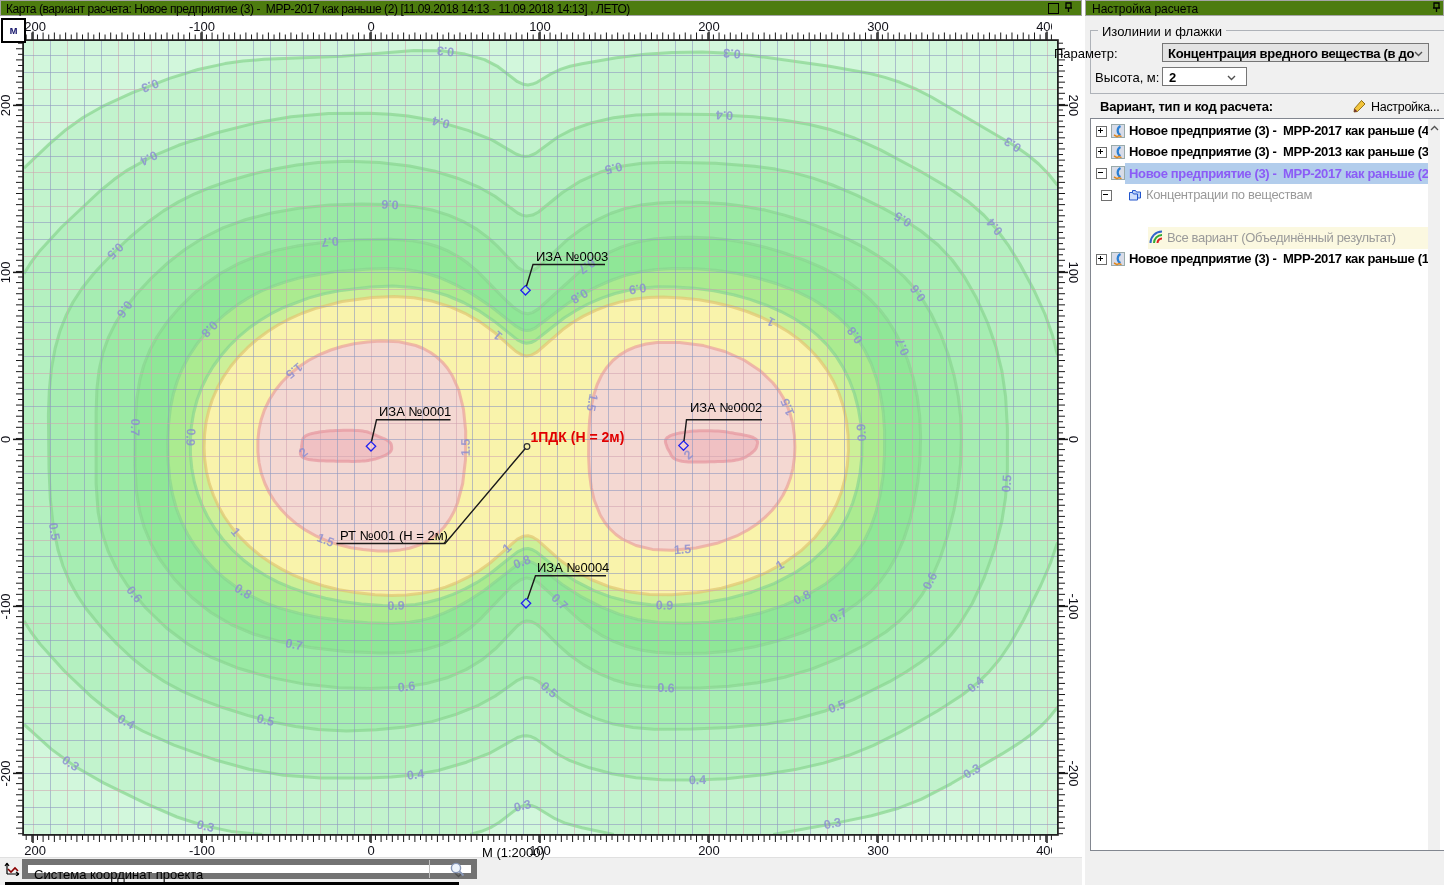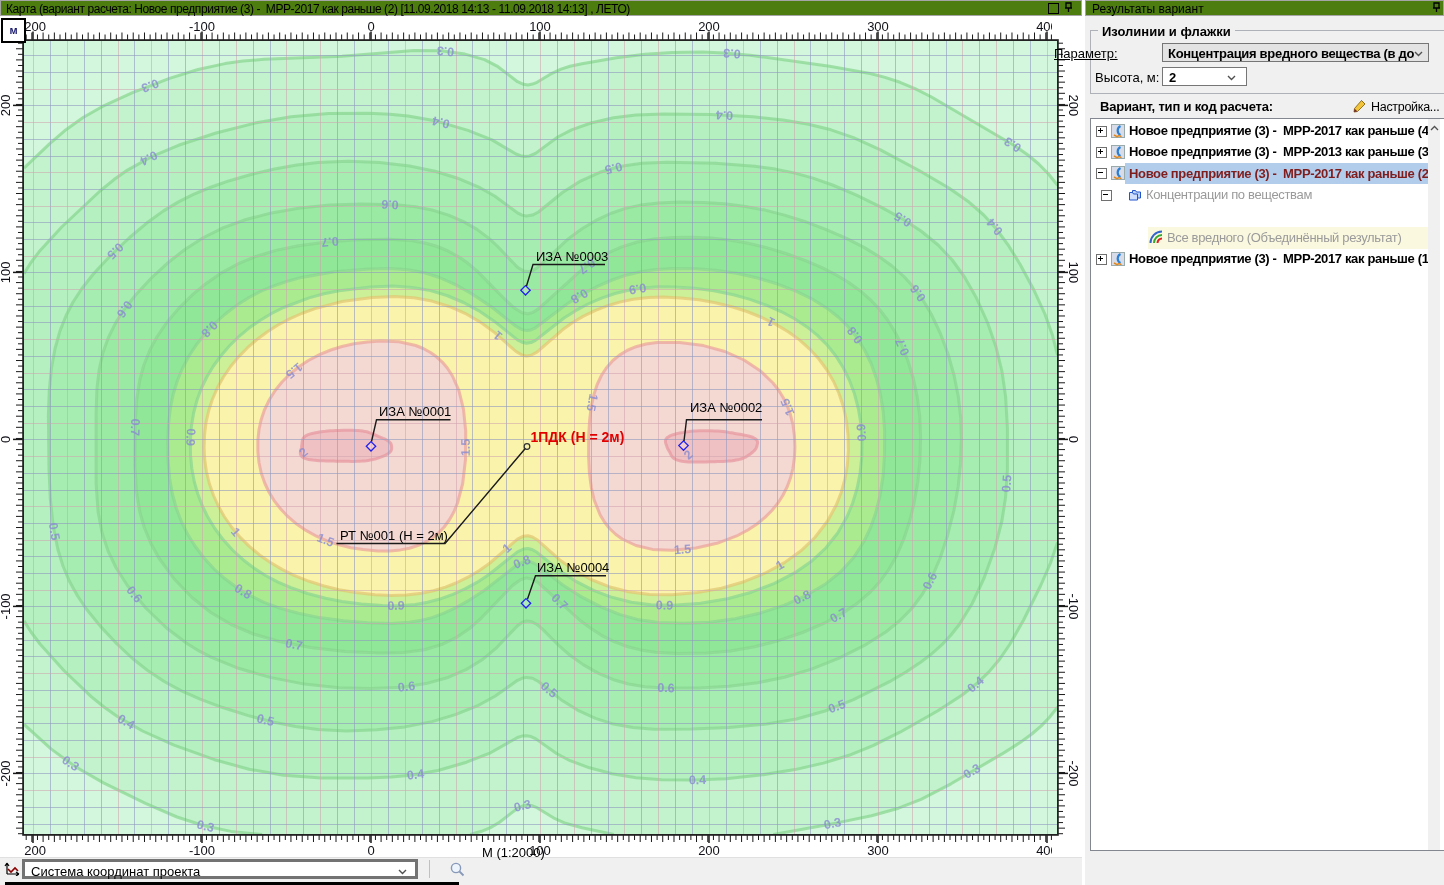--- a/index.html
+++ b/index.html
@@ -976,44 +976,44 @@
       <circle cx="527" cy="446.5" r="2.8" fill="none" stroke="#303030" stroke-width="1.2"></circle>
       <text x="530.5" y="442" font-size="14" font-weight="bold" fill="#e00000">1ПДК (Н = 2м)</text>
     </g>
   </svg>
 
 <div class="abs" style="left:0;top:857px;width:1082px;height:28px;background:#f0f0f0;border-top:1px solid #e0e0e0;"></div>
 <svg class="abs" style="left:4px;top:860px" width="17" height="16" viewBox="0 0 17 16">
 <path d="M3 14 L3 3 M3 3 l-2 3 M3 3 l2 3 M3 14 L15 14 M15 14 l-3 -2 M15 14 l-3 2" stroke="#000" stroke-width="1.2" fill="none"></path>
 <path d="M4 9 l3 3 4-4 3 3" stroke="#8b0000" stroke-width="1.6" fill="none"></path>
 </svg>
-<div class="abs combo" style="left:22px;top:859px;width:396px;height:20px;border:3px solid #737373;">
+<div class="abs combo" style="left:22px;top:859px;width:455px;height:20px;border:6px solid #737373;">
 <span style="position:absolute;left:6px;top:2px;font-size:13px;">Система координат проекта</span>
 <svg class="chev" style="right:8px;top:7px" viewBox="0 0 9 6">
       <path d="M1 1 L4.5 4.5 L8 1" stroke="#505050" stroke-width="1.4" fill="none"></path>
     </svg>
 </div>
 <div class="abs" style="left:429px;top:860px;width:1px;height:18px;background:#c0c0c0;"></div>
 <svg class="abs" style="left:449px;top:862px" width="16" height="15" viewBox="0 0 16 15">
 <circle cx="7" cy="6" r="4.6" fill="#eef4fb" stroke="#8898b8" stroke-width="1.4"></circle>
 <path d="M10.5 9.5 L14.5 13.5" stroke="#8898b8" stroke-width="1.8"></path>
 </svg>
 <div class="abs" style="left:482px;top:845px;font-size:13px;">М (1:2000)</div>
 <div class="abs" style="left:5px;top:882px;width:454px;height:3px;background:#000;"></div>
 
 <div id="rpanel" class="abs"></div>
 <div id="rptitle" class="abs titlebar">
-    <span>Результаты вариант</span>
+    <span>Настройка расчета</span>
   </div>
 <svg class="abs" style="left:1431px;top:2px" width="12" height="12" viewBox="0 0 12 12">
     <path d="M3 1h5v5h-5z M2 6h7 M5.5 6v4" stroke="#000" stroke-width="1.3" fill="none"></path>
   </svg>
 <div class="gb" style="left:1090px;top:30px;width:360px;height:62px;"></div>
-<div class="abs" style="left:1098px;top:24px;background:#f0f0f0;padding:0 4px;font-size:13px;font-weight:bold;">Изолинии и флажки</div>
-<label class="lb" style="left:1054px;top:46px;text-decoration:underline;">Параметр:</label>
+<div class="abs" style="left:1098px;top:24px;background:#f0f0f0;padding:0 4px;font-size:13px;font-weight:normal;">Изолинии и флажки</div>
+<label class="lb" style="left:1054px;top:46px;">Параметр:</label>
 <div class="combo" style="left:1162px;top:43px;width:267px;height:19px;background:#e3e3e3;">
 <span style="position:absolute;left:5px;top:2px;font-weight:bold;white-space:nowrap;overflow:hidden;width:246px;letter-spacing:-0.3px;">Концентрация вредного вещества (в дол</span>
 <svg class="chev" style="right:5px;top:7px" viewBox="0 0 9 6">
       <path d="M1 1 L4.5 4.5 L8 1" stroke="#505050" stroke-width="1.4" fill="none"></path>
     </svg>
 </div>
 <label class="lb" style="left:1095px;top:70px;">Высота, м:</label>
 <div class="combo" style="left:1162px;top:67px;width:85px;height:19px;">
 <span style="position:absolute;left:6px;top:2px;font-weight:bold;">2</span>
 <svg class="chev" style="right:10px;top:7px" viewBox="0 0 9 6">
@@ -1048,38 +1048,38 @@
       <span class="treetext" style="left:38px;top:2.5px;color:#000;"><b>Новое предприятие (3) -  МРР-2013 как раньше (3</b></span>
     </div>
     <div class="treerow" style="top:44.2px;">
       <div style="position:absolute;left:34px;top:0;width:303px;height:21px;background:#b2cdec;"></div>
       <div class="ebox " style="left:5px;top:5px;"></div>
       <span style="position:absolute;left:20px;top:3px;"><svg width="14" height="14" viewBox="0 0 14 14">
           <rect x="0.5" y="0.5" width="13" height="13" fill="#d8dce8" stroke="#9aa"></rect>
           <path d="M9.5 2 a5 5 0 0 0 0 9" fill="none" stroke="#2a7fd4" stroke-width="2.2"></path>
           <path d="M3 11 l3 1.6 2-1 2.5 1" stroke="#e08820" stroke-width="1.5" fill="none"></path>
         </svg></span>
-      <span class="treetext" style="left:38px;top:2.5px;color:#7f1d1d;"><b>Новое предприятие (3) -  МРР-2017 как раньше (2</b></span>
+      <span class="treetext" style="left:38px;top:2.5px;color:#8b5cf6;"><b>Новое предприятие (3) -  МРР-2017 как раньше (2</b></span>
     </div>
     <div class="treerow" style="top:65.5px;">
       <div class="ebox " style="left:10px;top:5px;"></div>
       <span style="position:absolute;left:37px;top:3px;"><svg width="14" height="13" viewBox="0 0 14 13">
           <path d="M4.5 1.5 h3 l1 1.5 h4 v6 h-8 z" fill="#bcd2f8" stroke="#2255cc"></path>
           <path d="M1.5 3.5 h3 l1 1.5 h4 v6 h-8 z" fill="#cfdffc" stroke="#2255cc"></path>
         </svg></span>
       <span class="treetext" style="left:55px;top:2.5px;color:#9a9a9a;">Концентрации по веществам</span>
     </div>
     <div class="treerow" style="top:108.1px;">
       <div style="position:absolute;left:57px;top:-0.5px;width:281px;height:22px;background:#fbf8e0;"></div>
       <span style="position:absolute;left:58px;top:3px;"><svg width="15" height="14" viewBox="0 0 15 14">
           <path d="M1.5 13 A 11.5 11.5 0 0 1 13 1.5" fill="none" stroke="#3366cc" stroke-width="2"></path>
           <path d="M5 13 A 8 8 0 0 1 13 5" fill="none" stroke="#33aa33" stroke-width="2"></path>
           <path d="M8.5 13 A 4.5 4.5 0 0 1 13 8.5" fill="none" stroke="#dd2222" stroke-width="2"></path>
         </svg></span>
-      <span class="treetext" style="left:76px;top:2.5px;color:#9a9a9a;">Все вредного (Объединённый результат)</span>
+      <span class="treetext" style="left:76px;top:2.5px;color:#9a9a9a;">Все вариант (Объединённый результат)</span>
     </div>
     <div class="treerow" style="top:129.5px;">
       <div class="ebox plus" style="left:5px;top:5px;"></div>
       <span style="position:absolute;left:20px;top:3px;"><svg width="14" height="14" viewBox="0 0 14 14">
           <rect x="0.5" y="0.5" width="13" height="13" fill="#d8dce8" stroke="#9aa"></rect>
           <path d="M9.5 2 a5 5 0 0 0 0 9" fill="none" stroke="#2a7fd4" stroke-width="2.2"></path>
           <path d="M3 11 l3 1.6 2-1 2.5 1" stroke="#e08820" stroke-width="1.5" fill="none"></path>
         </svg></span>
       <span class="treetext" style="left:38px;top:2.5px;color:#000;"><b>Новое предприятие (3) -  МРР-2017 как раньше (1</b></span>
     </div>

